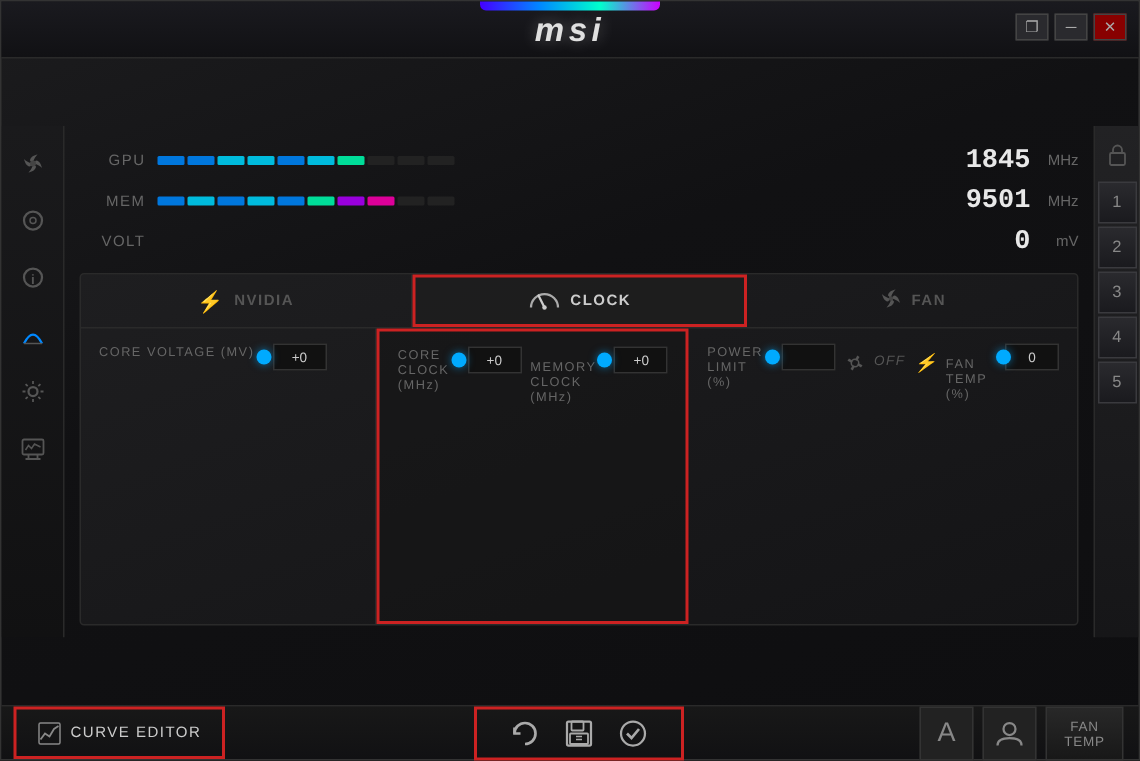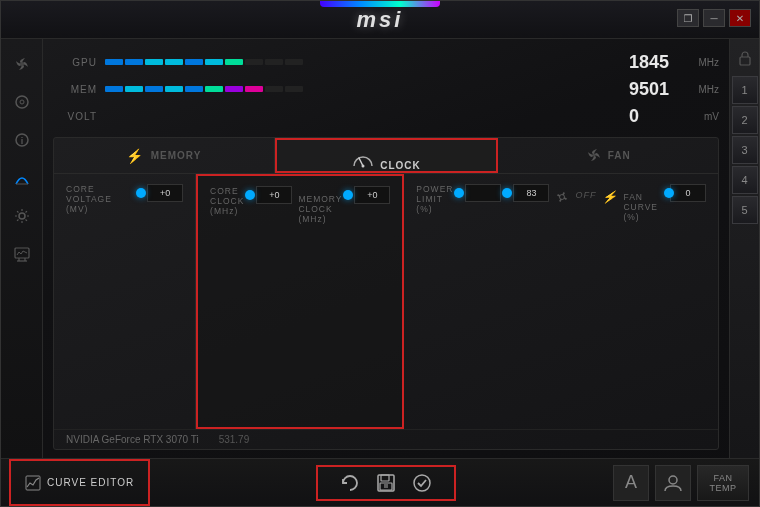--- a/index.html
+++ b/index.html
@@ -13,20 +13,21 @@
     }
 
     .app-window {
       width: 760px;
       height: 507px;
       background: linear-gradient(160deg, #1c1c1e 0%, #111113 40%, #0e0e10 100%);
       border: 1px solid #333;
       position: relative;
       display: flex;
       flex-direction: column;
+      gap: 45px;
     }
 
     
     .title-bar {
       height: 38px;
       display: flex;
       align-items: center;
       justify-content: center;
       position: relative;
       background: linear-gradient(180deg, #1a1a1f 0%, #111114 100%);
@@ -164,24 +165,26 @@
       width: 52px;
       text-align: right;
       color: #666;
       font-size: 10px;
       letter-spacing: 1px;
       padding-right: 8px;
     }
 
     .monitor-value {
       width: 60px;
+      text-align: right;
       color: #e8e8e8;
       font-size: 18px;
       font-weight: bold;
       padding-right: 2px;
+      font-family: Liberation Mono, monospace;
     }
     .monitor-unit {
       width: 30px;
       color: #666;
       font-size: 10px;
       padding-left: 2px;
       text-align: right;
     }
 
     
@@ -230,21 +233,20 @@
       letter-spacing: 1px;
       cursor: pointer;
       gap: 6px;
       border-right: 1px solid #2a2a2a;
     }
     .tab:last-child { border-right: none; }
     .tab.active {
       color: #ccc;
       border: 2px solid #cc2222;
       background: rgba(30,30,30,0.8);
-      align-items: flex-end;
     }
 
     
     .controls-grid {
       display: flex;
       flex: 1;
       gap: 0;
     }
 
     .control-column {
@@ -335,21 +337,21 @@
       gap: 20px;
       padding: 4px 12px;
       border-top: 1px solid #222;
       font-size: 10px;
     }
     .gpu-name { color: #666; }
     .gpu-driver { color: #555; }
 
     
     .bottom-bar {
-      height: 48px;
+      height: 36px;
       background: linear-gradient(180deg, #181818 0%, #111113 100%);
       border-top: 1px solid #2a2a2a;
       display: flex;
       align-items: center;
       gap: 0;
     }
     .curve-editor-btn {
       display: flex;
       align-items: center;
       gap: 6px;
@@ -542,21 +544,21 @@
         </div>
 
       </div>
 
       <div class="controls-panel">
 
         <div class="tab-row">
 
           <div class="tab">
             <span style="font-size:14px;">⚡</span>
-            <span>MEMORY</span>
+            <span>NVIDIA</span>
           </div>
 
           <div class="tab active">
             <span style="font-size:12px; position:relative; display:inline-block;">
               
               <svg width="22" height="16" viewBox="0 0 22 16" fill="none" xmlns="http://www.w3.org/2000/svg">
                 <path d="M2 14 A9 9 0 0 1 20 14" stroke="#aaa" stroke-width="1.5" fill="none"></path>
                 <line x1="11" y1="14" x2="7" y2="6" stroke="#ccc" stroke-width="1.5" stroke-linecap="round"></line>
                 <circle cx="11" cy="14" r="1.5" fill="#ccc"></circle>
               </svg>
@@ -620,58 +622,45 @@
             <div class="control-label">POWER LIMIT (%)</div>
             <div class="slider-row">
               <div class="slider-with-value">
                 <div class="slider-track">
                   <div class="slider-fill" style="width:50%;"></div>
                   <div class="slider-thumb" style="left:calc(50% - 5px);"></div>
                 </div>
                 <div class="value-box"></div>
               </div>
             </div>
-            <div class="slider-row">
-              <div class="slider-with-value">
-                <div class="slider-track">
-                  <div class="slider-fill" style="width:65%;"></div>
-                  <div class="slider-thumb" style="left:calc(65% - 5px);"></div>
-                </div>
-                <div class="value-box">83</div>
-              </div>
-            </div>
 
             <div class="fan-toggle-row" style="margin-top:6px;">
               <svg width="14" height="14" viewBox="0 0 14 14" fill="none">
                 <circle cx="7" cy="7" r="2.5" stroke="#555" stroke-width="1"></circle>
                 <path d="M5 7 L2 5.5 L3 4 L5.5 5.5Z" fill="#555"></path>
                 <path d="M9 7 L12 8.5 L11 10 L8.5 8.5Z" fill="#555"></path>
                 <path d="M7 5 L8.5 2 L10 3 L8.5 5.5Z" fill="#555"></path>
                 <path d="M7 9 L5.5 12 L4 11 L5.5 8.5Z" fill="#555"></path>
               </svg>
               <div class="fan-toggle-label">OFF</div>
               <span class="lightning-icon">⚡</span>
             </div>
-            <div class="control-label" style="margin-top:8px;">FAN CURVE (%)</div>
+            <div class="control-label" style="margin-top:8px;">FAN TEMP (%)</div>
             <div class="slider-row">
               <div class="slider-with-value">
                 <div class="slider-track">
                   <div class="slider-fill" style="width:5%;"></div>
                   <div class="slider-thumb" style="left:0px;"></div>
                 </div>
                 <div class="value-box">0</div>
               </div>
             </div>
           </div>
         </div>
 
-        <div class="gpu-info-row">
-          <span class="gpu-name">NVIDIA GeForce RTX 3070 Ti</span>
-          <span class="gpu-driver">531.79</span>
-        </div>
       </div>
     </div>
 
     <div class="right-sidebar">
       <div class="lock-icon">
         <svg width="14" height="16" viewBox="0 0 14 16" fill="none">
           <rect x="2" y="7" width="10" height="8" rx="1" stroke="#555" stroke-width="1.2"></rect>
           <path d="M4 7 V5 A3 3 0 0 1 10 5 V7" stroke="#555" stroke-width="1.2" fill="none"></path>
         </svg>
       </div>

